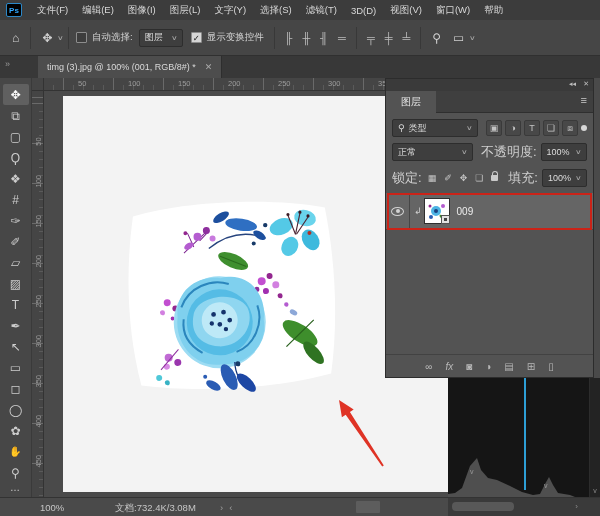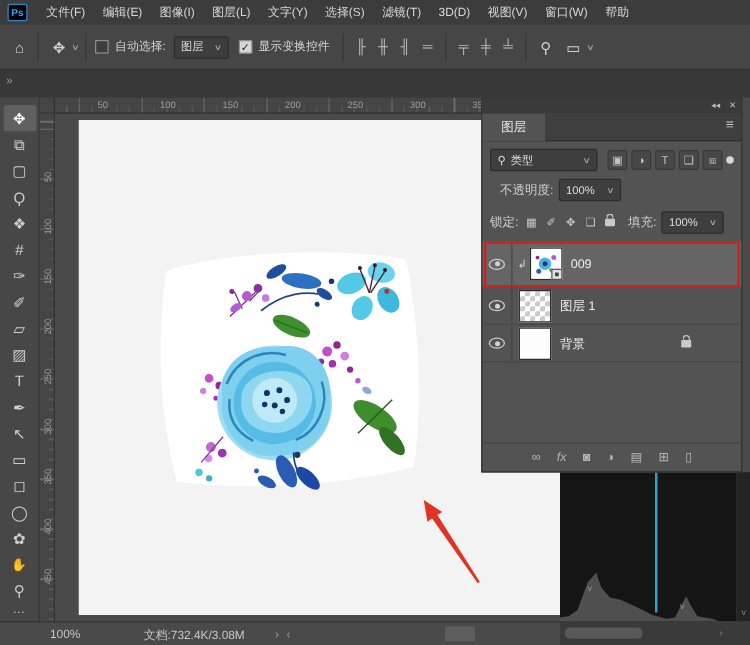--- a/index.html
+++ b/index.html
@@ -68,21 +68,21 @@
   .lp-grouphead{position:absolute;left:0;top:0;width:100%;height:12px;background:#3a3a3a}
   .lp-grouphead .gicons{position:absolute;right:4px;top:1px;font-size:7px;color:#bdbdbd;display:flex;gap:7px}
   .lp-tabrow{position:absolute;left:0;top:12px;width:100%;height:22px;background:#3f3f3f;border-bottom:1px solid #2f2f2f}
   .lp-tab{position:absolute;left:0;top:0;width:50px;height:22px;background:#535353;color:#e8e8e8;font-size:10px;
           display:flex;align-items:center;justify-content:center}
   .lp-menu{position:absolute;right:6px;top:3px;color:#c9c9c9;font-size:11px}
   .lp-row{position:absolute;left:0;width:100%;display:flex;align-items:center}
   .kind-btn{width:16px;height:16px;display:flex;align-items:center;justify-content:center;font-size:9px;color:#c4c4c4;
             background:#484848;border:1px solid #3a3a3a;border-radius:2px;margin-right:3px}
   .pin-dot{width:6px;height:6px;border-radius:50%;background:#d8d8d8;font-size:0}
-  .lp-label{font-size:10px;color:#cfcfcf;white-space:nowrap}
+  .lp-label{font-size:13px;color:#cfcfcf;white-space:nowrap}
   .lock-ico{font-size:9px;color:#c4c4c4;margin-right:8px}
   .eye{width:13px;height:9px;border:1px solid #d2d2d2;border-radius:50%;position:relative;display:inline-block}
   .eye::after{content:"";position:absolute;left:50%;top:50%;width:4px;height:4px;margin:-2px 0 0 -2px;background:#d2d2d2;border-radius:50%}
   .lockicon{width:8px;height:6px;background:#c9c9c9;position:relative;display:inline-block;border-radius:1px}
   .lockicon::before{content:"";position:absolute;left:1px;top:-4px;width:4px;height:4px;border:1px solid #c9c9c9;border-bottom:none;border-radius:3px 3px 0 0}
   .layer-row{position:absolute;left:0;width:100%;border-bottom:1px solid #474747;display:flex;align-items:center}
   .layer-row .eyecell{width:24px;align-self:stretch;border-right:1px solid #464646;display:flex;align-items:center;justify-content:center}
   .layer-row.selected{background:#656565}
   .thumb{width:26px;height:26px;border:1px solid #2e2e2e;background:#fff;position:relative;flex:none}
   .checker{background-image:linear-gradient(45deg,#c9c9c9 25%,transparent 25%,transparent 75%,#c9c9c9 75%),
@@ -159,20 +159,24 @@
   <span class="align-ico">╪</span>
   <span class="align-ico">╧</span>
   <span class="ob-sep"></span>
   <span class="ob-icon">⚲</span>
   <span class="ob-icon">▭</span>
   <span class="caret">∨</span>
 </div>
 
 <div class="abs tabbar">
   <span class="collapse-gly">»</span>
+  <div class="doc-tab">
+    <span>timg (3).jpg @ 100% (001, RGB/8#) *</span>
+    <span class="x">✕</span>
+  </div>
 </div>
 
 <div class="abs canvas-bg"></div>
 
 <div class="abs document">
 
   <svg class="pillow" viewBox="0 0 232 214" xmlns="http://www.w3.org/2000/svg">
     <path d="M20,28 C75,13 162,13 212,24 C222,82 222,142 214,190 C152,205 76,205 24,197 C11,142 11,82 20,28 Z" fill="#ffffff"></path>
 
     <g>
@@ -363,20 +367,24 @@
     <span style="flex:1"></span>
     <span class="kind-btn">▣</span>
     <span class="kind-btn">◑</span>
     <span class="kind-btn">T</span>
     <span class="kind-btn">❏</span>
     <span class="kind-btn">⧈</span>
     <span class="pin-dot"></span>
   </div>
 
   <div class="lp-row" style="top:64px;height:18px;padding:0 6px">
+    <span class="sel" style="width:88px;justify-content:space-between">
+      <span>正常</span>
+      <span class="caret">∨</span>
+    </span>
     <span class="lp-label" style="margin-left:8px">不透明度:</span>
     <span class="sel" style="width:50px;margin-left:4px;justify-content:space-between">
       <span>100%</span>
       <span class="caret">∨</span>
     </span>
   </div>
 
   <div class="lp-row" style="top:90px;height:18px;padding:0 6px">
     <span class="lp-label">锁定:</span>
     <span class="lock-ico" style="margin-left:6px">▦</span>
@@ -403,36 +411,20 @@
           <circle cx="11" cy="12" r="2" fill="#1a3f7e"></circle>
         <circle cx="18" cy="7" r="2" fill="#b45cd0"></circle>
           <circle cx="5" cy="7" r="1.5" fill="#93278f"></circle>
         <ellipse cx="17" cy="18" rx="3" ry="1.5" fill="#3e8e2c" transform="rotate(40 17 18)"></ellipse>
         <circle cx="6" cy="18" r="2" fill="#2a5cb4"></circle>
       </svg>
       <span class="so-badge"></span>
     </span>
     <span class="lname">009</span>
   </div>
-  <div class="layer-row" style="top:151px;height:30px">
-    <span class="eyecell">
-        <span class="eye"></span>
-      </span>
-    <span class="thumb checker" style="margin-left:5px"></span>
-    <span class="lname">图层 1</span>
-  </div>
-  <div class="layer-row" style="top:181px;height:30px">
-    <span class="eyecell">
-        <span class="eye"></span>
-      </span>
-    <span class="thumb" style="margin-left:5px;background:#fdfdfd"></span>
-    <span class="lname">背景</span>
-    <span style="flex:1"></span>
-    <span class="lockicon" style="margin-right:40px"></span>
-  </div>
   <div class="red-box"></div>
 
   <div class="lp-bottom">
     <span class="lp-bicon">∞</span>
     <span class="lp-bicon" style="font-style:italic">fx</span>
     <span class="lp-bicon">◙</span>
     <span class="lp-bicon">◑</span>
     <span class="lp-bicon">▤</span>
     <span class="lp-bicon">⊞</span>
     <span class="lp-bicon">▯</span>

